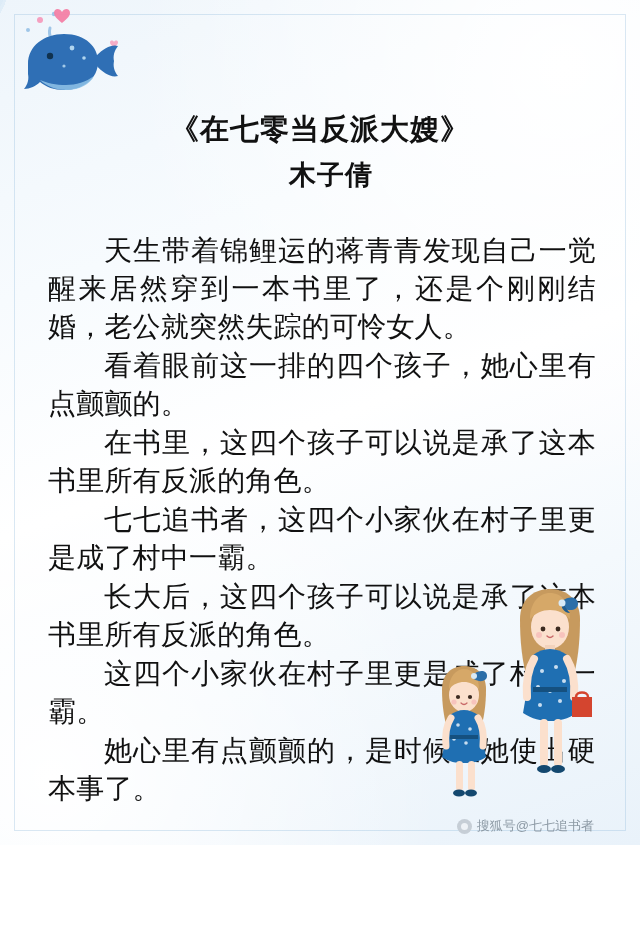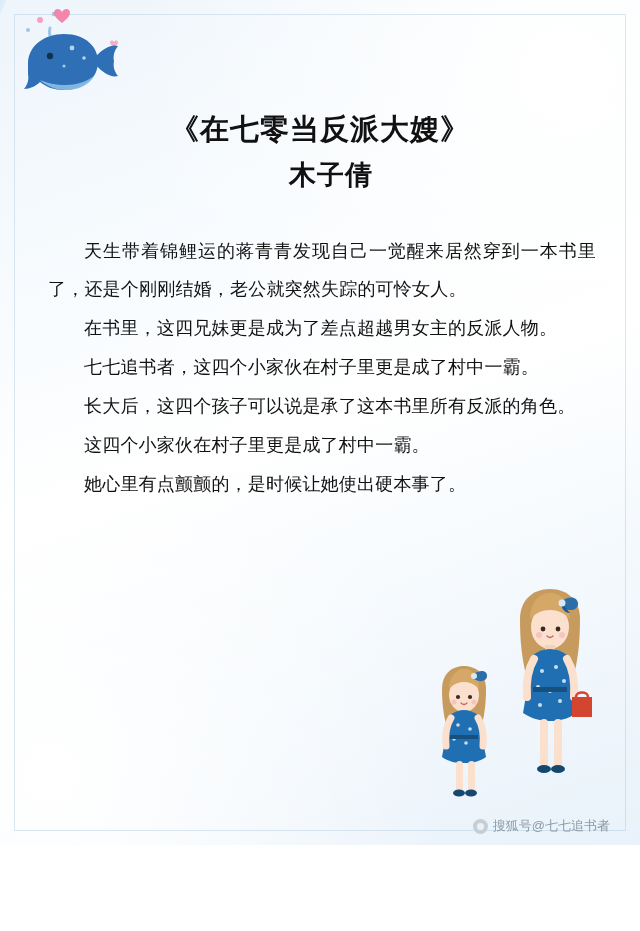--- a/index.html
+++ b/index.html
@@ -85,42 +85,42 @@
 
   
   .body-text {
     position: absolute;
     left: 48px;
     right: 44px;
     top: 232px;
   }
   .para {
     font-family: "Liberation Serif", serif;
-    font-size: 18px;
+    font-size: 28px;
     color: #111111;
     line-height: 38px;
     text-indent: 2em;
     margin: 0 0 1px 0;
     letter-spacing: 0.2px;
     text-align: justify;
   }
 
   
   .girls-sticker {
     position: absolute;
     right: 28px;
     bottom: 36px;
     width: 200px;
     height: 230px;
   }
 
   
   .footer-mark {
     position: absolute;
-    right: 30px;
+    right: 46px;
     bottom: 10px;
     display: flex;
     align-items: center;
     gap: 5px;
     font-family: "Liberation Sans", sans-serif;
     font-size: 13px;
     color: #8d9aa5;
   }
   .footer-logo {
     width: 15px;
@@ -181,21 +181,22 @@
     </svg>
   </div>
 
   <div class="title-block">
     <div class="novel-title">《在七零当反派大嫂》</div>
     <div class="novel-author">木子倩</div>
   </div>
 
   <div class="body-text">
     <p class="para">天生带着锦鲤运的蒋青青发现自己一觉醒来居然穿到一本书里了，还是个刚刚结婚，老公就突然失踪的可怜女人。</p>
-    <p class="para">在书里，这四兄妹更是成为了差点超越男女主的反派人物。</p>
+    <p class="para">看着眼前这一排的四个孩子，她心里有点颤颤的。</p>
+    <p class="para">在书里，这四个孩子可以说是承了这本书里所有反派的角色。</p>
     <p class="para">七七追书者，这四个小家伙在村子里更是成了村中一霸。</p>
     <p class="para">长大后，这四个孩子可以说是承了这本书里所有反派的角色。</p>
     <p class="para">这四个小家伙在村子里更是成了村中一霸。</p>
     <p class="para">她心里有点颤颤的，是时候让她使出硬本事了。</p>
   </div>
 
   <div class="girls-sticker">
     <svg viewBox="0 0 200 230" width="200" height="230">
 
       <path d="M108 40 c0-18 12-30 30-30 c18 0 30 12 30 30 c0 22-2 44-8 62 c-4 12-12 14-22 14 c-10 0-18-2-22-14 c-6-18-8-40-8-62z" fill="#c79a5e"></path>

